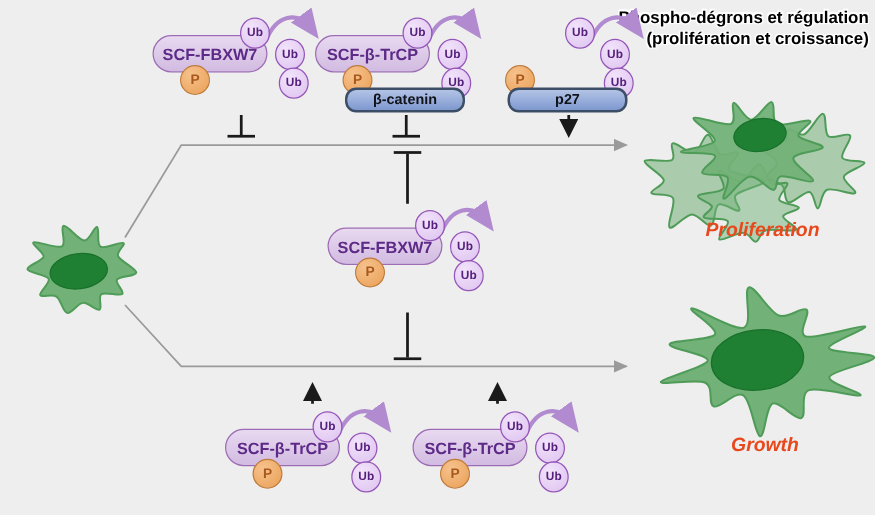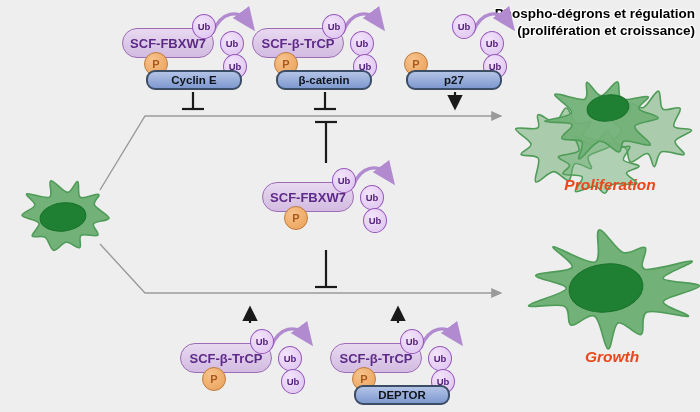--- a/index.html
+++ b/index.html
@@ -118,21 +118,20 @@
     <svg class="ub-arrow" width="52" height="36" viewBox="0 0 52 36">
       <path d="M5,26 C13,6 30,2 41,17" marker-end="url(#mPurple)"></path>
     </svg>
     <div class="pill">
         <span>SCF-FBXW7</span>
       </div>
     <div class="ub ub1">Ub</div>
     <div class="ub ub2">Ub</div>
     <div class="ub ub3">Ub</div>
     <div class="pcirc">P</div>
-    <div class="substrate">Cyclin E</div>
   </div>
 
   <div class="complex" style="left:252px;top:12px">
     <svg class="ub-arrow" width="52" height="36" viewBox="0 0 52 36">
       <path d="M5,26 C13,6 30,2 41,17" marker-end="url(#mPurple)"></path>
     </svg>
     <div class="pill">
         <span>SCF-β-TrCP</span>
       </div>
     <div class="ub ub1">Ub</div>
@@ -183,19 +182,18 @@
     <svg class="ub-arrow" width="52" height="36" viewBox="0 0 52 36">
       <path d="M5,26 C13,6 30,2 41,17" marker-end="url(#mPurple)"></path>
     </svg>
     <div class="pill">
         <span>SCF-β-TrCP</span>
       </div>
     <div class="ub ub1">Ub</div>
     <div class="ub ub2">Ub</div>
     <div class="ub ub3">Ub</div>
     <div class="pcirc">P</div>
-    <div class="substrate">DEPTOR</div>
   </div>
 
   <div class="outcome" style="left:537px;top:348px">Growth</div>
   <div class="outcome" style="left:535px;top:176px">Proliferation</div>
 
 </div>
 
 </body></html>

